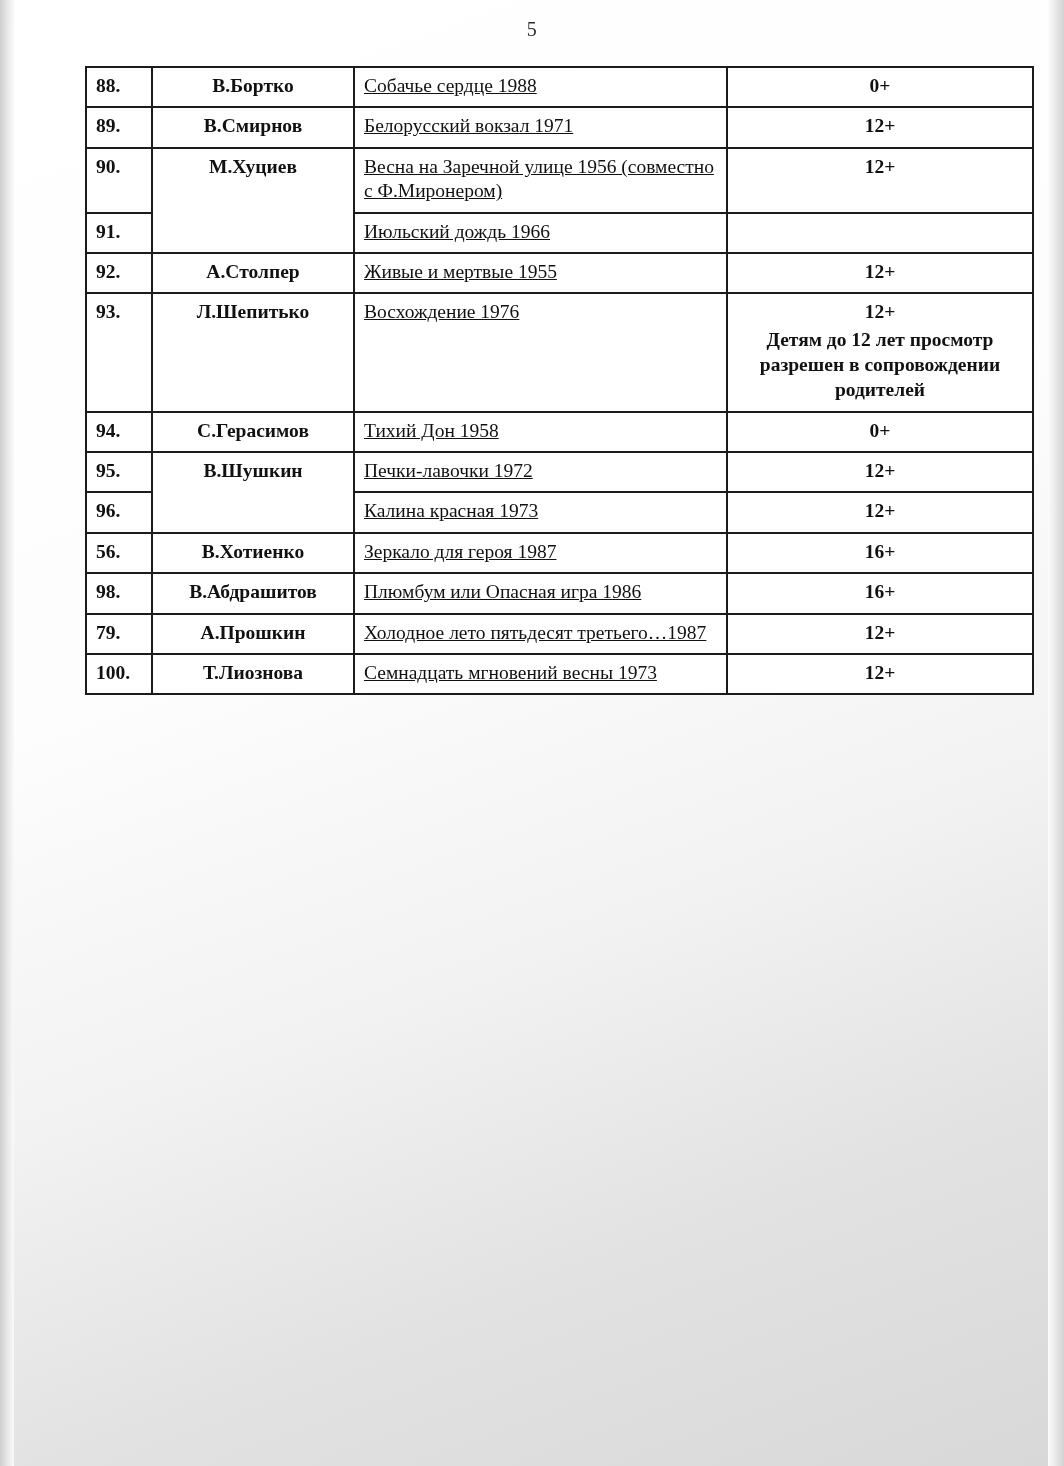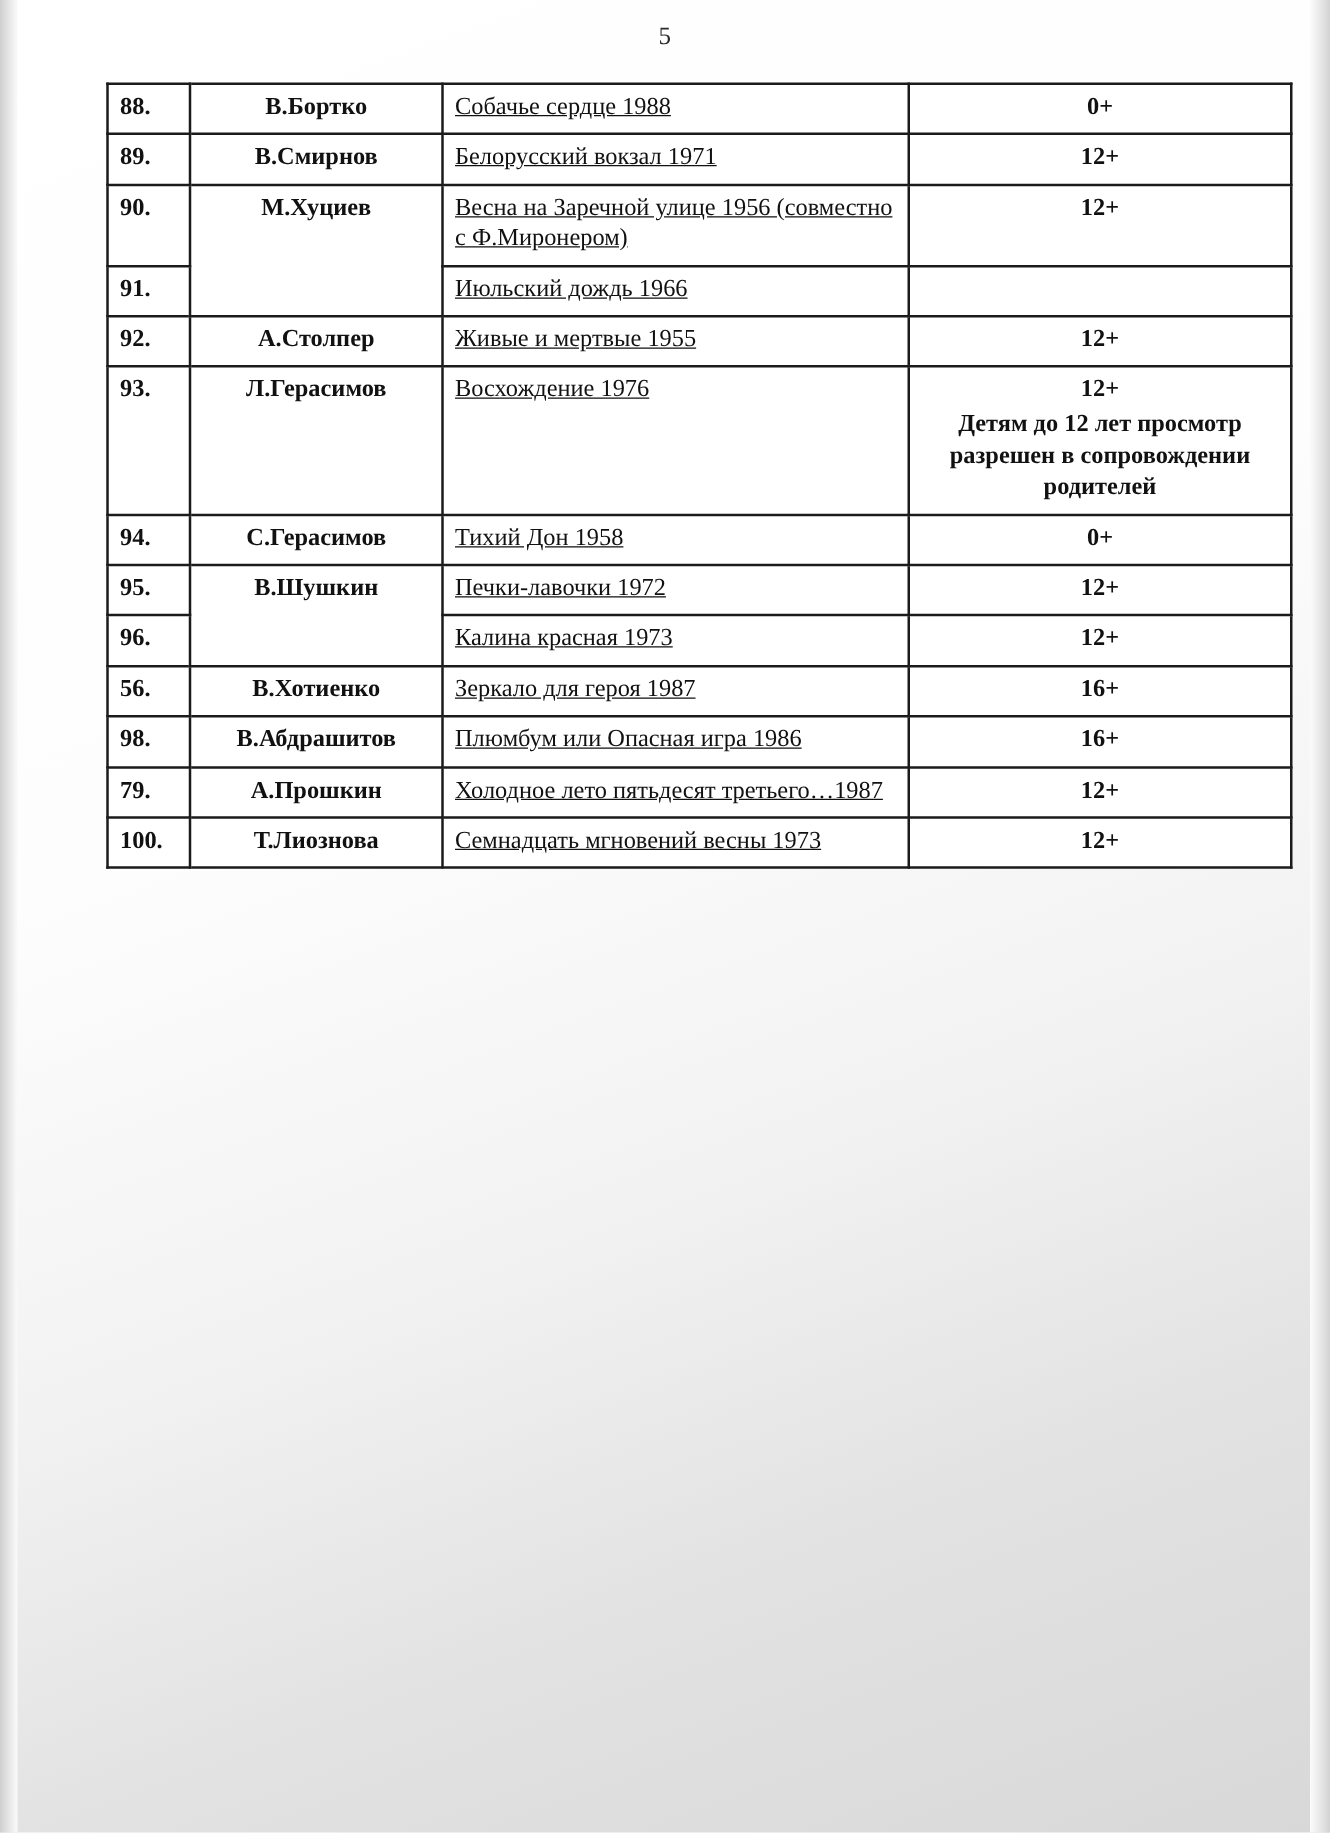--- a/index.html
+++ b/index.html
@@ -143,21 +143,21 @@
             <td class="age"><span></span></td>
           </tr>
           <tr>
             <td class="num h-pad-sm">92.</td>
             <td class="dir">А.Столпер</td>
             <td class="title h-pad-sm">Живые и мертвые 1955</td>
             <td class="age"><span>12+</span></td>
           </tr>
           <tr>
             <td class="num h-pad-lg">93.</td>
-            <td class="dir">Л.Герасимов</td>
+            <td class="dir">Л.Шепитько</td>
             <td class="title h-pad-lg">Восхождение 1976</td>
             <td class="age"><span>12+</span><span class="note">Детям до 12 лет просмотр разрешен в сопровождении родителей</span></td>
           </tr>
           <tr>
             <td class="num h-pad-sm">94.</td>
             <td class="dir">С.Герасимов</td>
             <td class="title h-pad-sm">Тихий Дон 1958</td>
             <td class="age"><span>0+</span></td>
           </tr>
           <tr>

